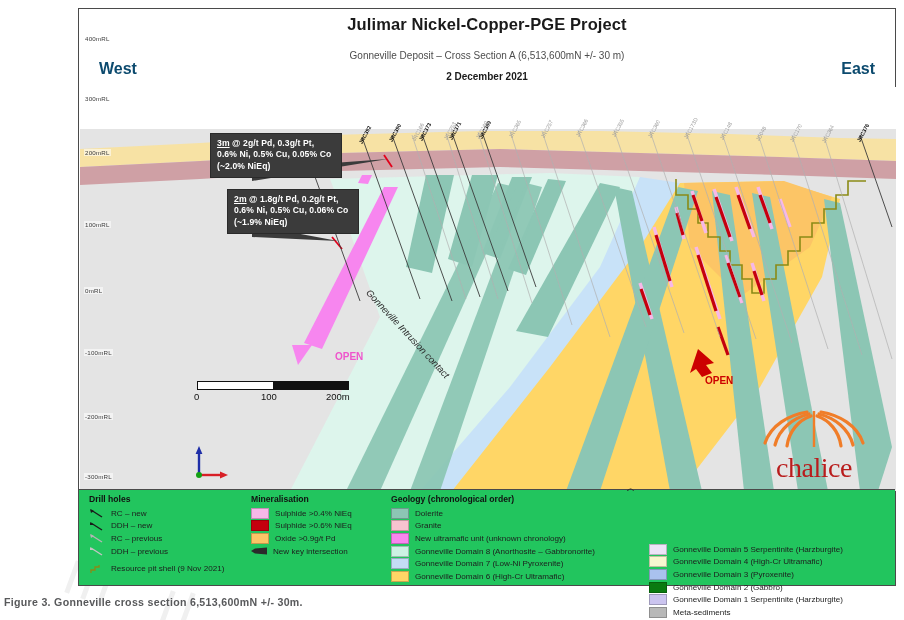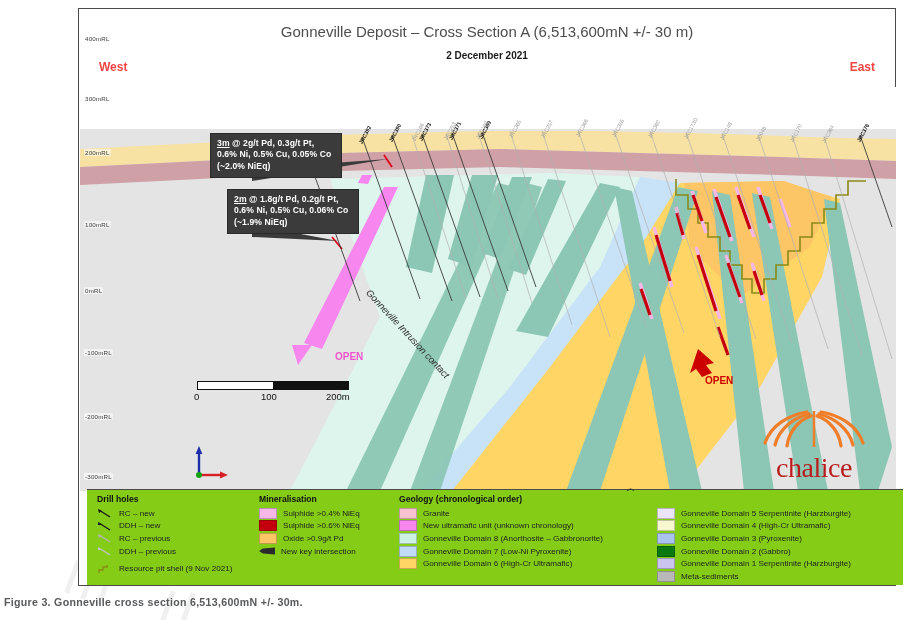--- a/index.html
+++ b/index.html
@@ -8,24 +8,24 @@
 
   #page{position:relative;width:904px;height:620px;background:#ffffff;}
 
   
   #figure{position:absolute;left:78px;top:8px;width:818px;height:578px;
           border:1.4px solid #4a4a4a;background:#ffffff;box-sizing:border-box;}
 
   
   #titleblock{position:absolute;left:0;top:6px;width:100%;text-align:center;}
   #main-title{font-size:16.5px;font-weight:bold;color:#1a1a1a;letter-spacing:.1px;}
-  #sub-title{font-size:15px;color:#4d4d4d;margin-top:8px;}
+  #sub-title{font-size:10px;color:#4d4d4d;margin-top:16px;}
   #date-title{font-size:10px;font-weight:bold;color:#1a1a1a;margin-top:10px;}
 
-  .compass-label{position:absolute;font-size:12px;font-weight:bold;color:#ef4444;}
+  .compass-label{position:absolute;font-size:16px;font-weight:bold;color:#0c4a6e;}
   #west-label{left:20px;top:51px;}
   #east-label{right:20px;top:51px;}
 
   
   #section{position:absolute;left:1px;top:78px;width:816px;height:404px;
            overflow:hidden;background:#ffffff;}
   #section svg{display:block;}
 
   
   .rl{position:absolute;font-size:6.2px;color:#3b3b3b;letter-spacing:.2px;
@@ -68,33 +68,33 @@
   #contact-1{left:292px;top:200px;transform:rotate(47deg);transform-origin:0 0;}
   #contact-2{left:552px;top:398px;transform:rotate(47deg);transform-origin:0 0;}
 
   
   .dh{position:absolute;font-size:5.4px;font-weight:bold;white-space:nowrap;
       transform:rotate(-62deg);transform-origin:0 100%;z-index:26;}
   .dh.new{color:#111111;}
   .dh.prev{color:#9a9a9a;font-weight:normal;}
 
   
-  #legend{position:absolute;left:8px;bottom:0;width:100%;height:96px;
-          border-top:1.2px solid #4a4a4a;box-sizing:border-box;background:#84cc16;}
+  #legend{position:absolute;left:0;bottom:0;width:100%;height:96px;
+          border-top:1.2px solid #4a4a4a;box-sizing:border-box;background:#22c55e;}
   .leg-col{position:absolute;top:4px;}
   .leg-title{font-size:8.6px;font-weight:bold;color:#111;margin-bottom:3px;}
   .leg-row{display:flex;align-items:center;height:12.6px;}
   .leg-row .sw{width:16px;height:9px;margin-right:6px;flex:none;border:.5px solid rgba(0,0,0,.22);}
   .leg-row .txt{font-size:8.1px;color:#1d1d1d;white-space:nowrap;}
   .leg-row .icon{width:16px;height:10px;margin-right:6px;flex:none;}
 
   #col-drill{left:10px;}
   #col-min{left:172px;}
   #col-geo{left:312px;}
-  #col-geo2{left:570px;}
+  #col-geo2{left:570px;margin-top:36px;}
 
   
   #caption{position:absolute;left:4px;top:596px;font-size:10.6px;font-weight:bold;
            color:#58595b;letter-spacing:.3px;text-align:center;}
 
   
   .wm{position:absolute;background:#f0f0f0;width:5px;height:34px;transform:rotate(20deg);}
 </style>
 </head>
 <body>
@@ -103,20 +103,21 @@
 
   <div class="wm" style="left:70px;top:560px;"></div>
   <div class="wm" style="left:86px;top:566px;"></div>
   <div class="wm" style="left:102px;top:572px;"></div>
   <div class="wm" style="left:165px;top:590px;"></div>
   <div class="wm" style="left:185px;top:592px;"></div>
 
   <div id="figure">
 
     <div id="titleblock">
+      <div id="main-title">Julimar Nickel-Copper-PGE Project</div>
       <div id="sub-title">Gonneville Deposit – Cross Section A (6,513,600mN +/- 30 m)</div>
       <div id="date-title">2 December 2021</div>
     </div>
     <div class="compass-label" id="west-label">West</div>
     <div class="compass-label" id="east-label">East</div>
 
     <div id="section">
       <svg width="816" height="404" viewBox="0 0 816 404" xmlns="http://www.w3.org/2000/svg">
         <defs>
           <clipPath id="clipAll">
@@ -385,20 +386,24 @@
             <path d="M0,5 L4,2.5 L16,1.6 L16,8.4 L4,7.5 Z" fill="#2b2b2b"></path>
           </svg>
           <span class="txt">New key intersection</span>
         </div>
       </div>
 
       <div class="leg-col" id="col-geo">
         <div class="leg-title">Geology (chronological order)</div>
 
         <div class="leg-row">
+          <span class="sw" style="background:#8cc6b4;"></span>
+          <span class="txt">Dolerite</span>
+        </div>
+        <div class="leg-row">
           <span class="sw" style="background:#f8c3cf;"></span>
           <span class="txt">Granite</span>
         </div>
         <div class="leg-row">
           <span class="sw" style="background:#f786ef;"></span>
           <span class="txt">New ultramafic unit (unknown chronology)</span>
         </div>
         <div class="leg-row">
           <span class="sw" style="background:#ccf2e4;"></span>
           <span class="txt">Gonneville Domain 8 (Anorthosite – Gabbronorite)</span>

